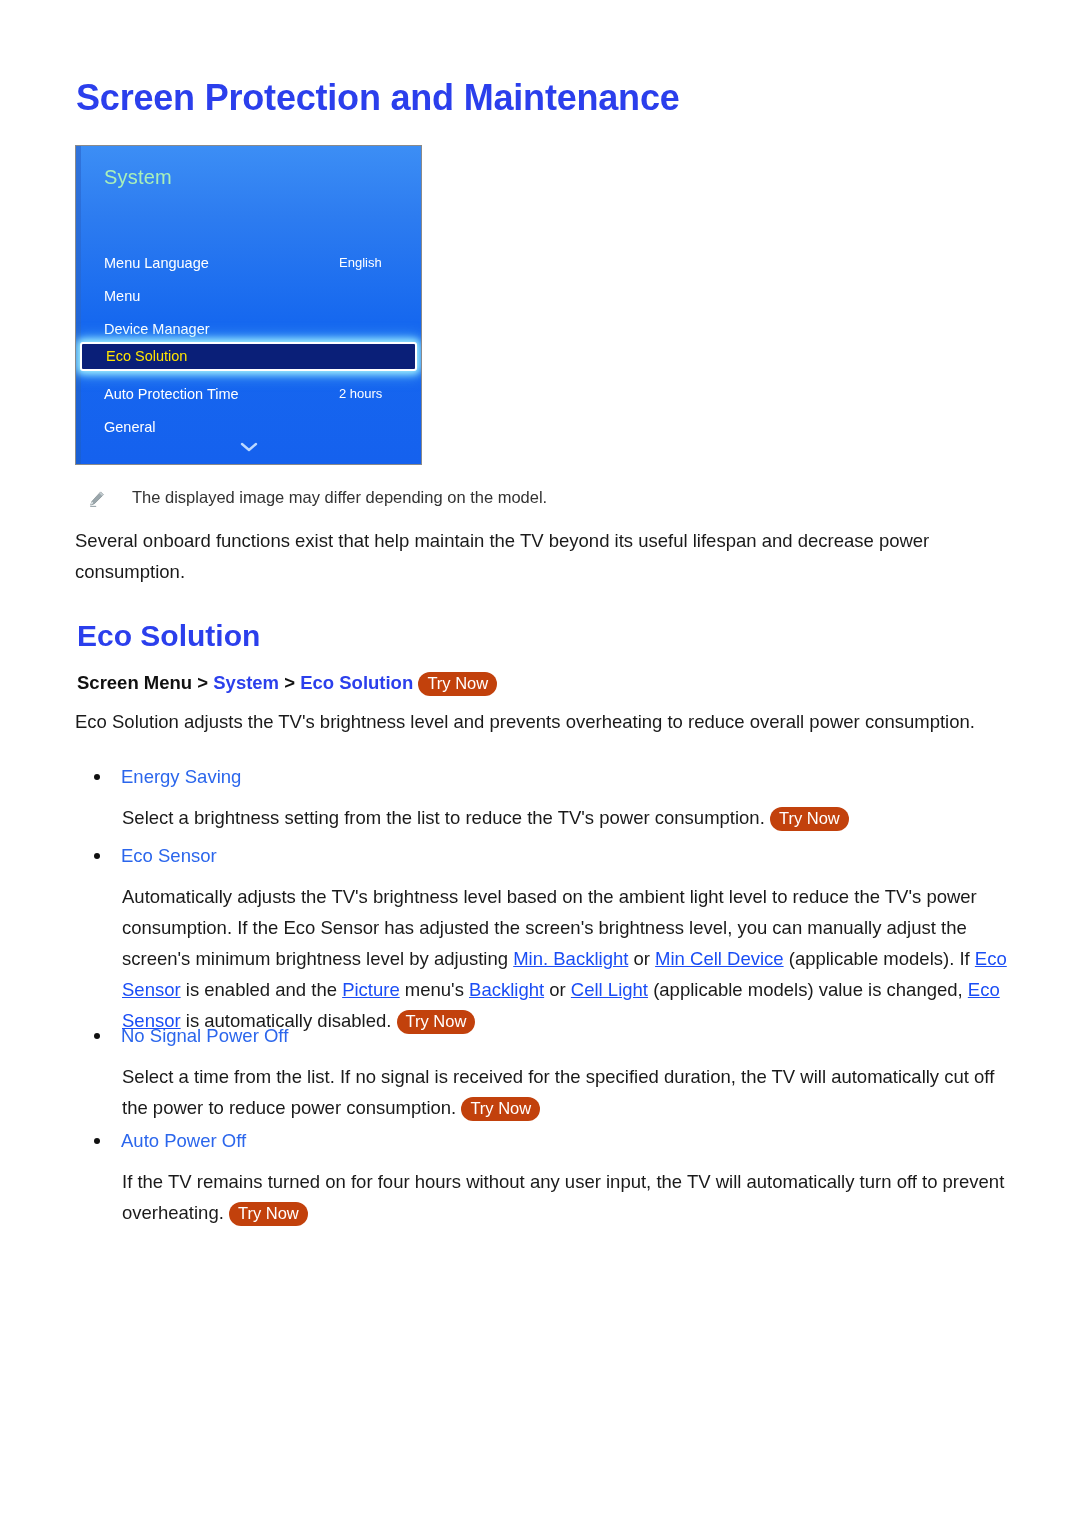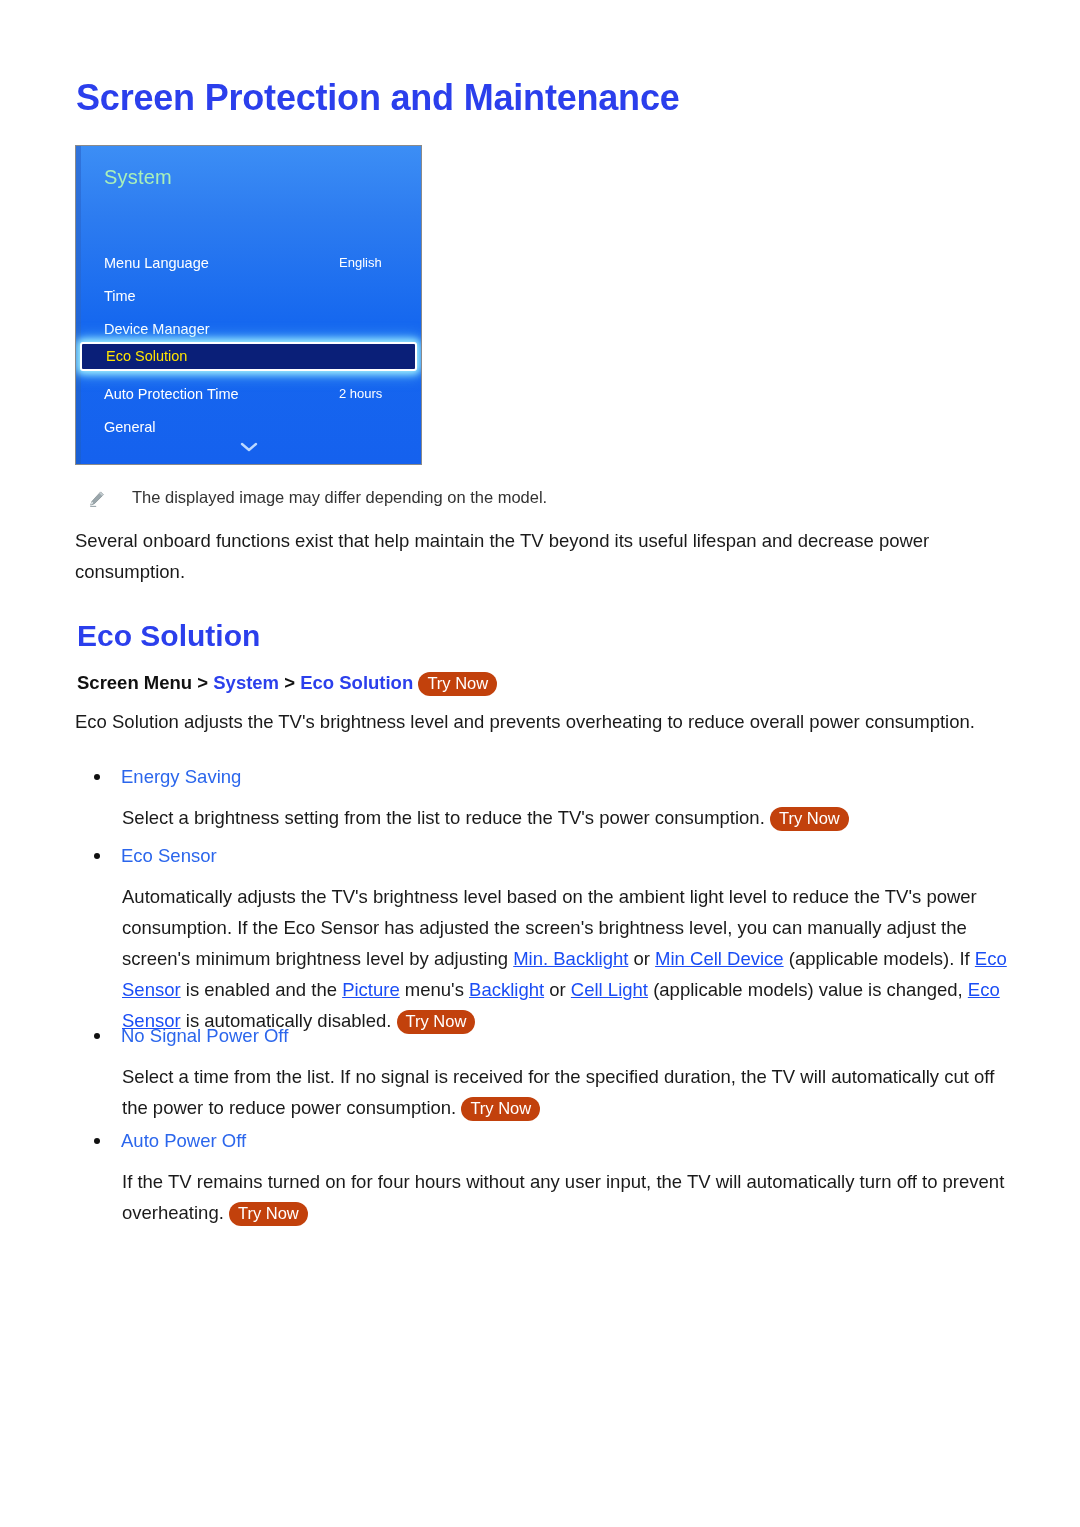--- a/index.html
+++ b/index.html
@@ -214,21 +214,21 @@
 
     <div class="tv-title">System</div>
 
 
     <div class="tv-row" style="top:106px">
       <span class="lbl">Menu Language</span>
       <span class="val">English</span>
     </div>
 
     <div class="tv-row" style="top:139px">
-      <span class="lbl">Time</span>
+      <span class="lbl">Menu</span>
       <span class="val"></span>
     </div>
 
     <div class="tv-row" style="top:172px">
       <span class="lbl">Device Manager</span>
       <span class="val"></span>
     </div>
 
     <div class="tv-row selected" style="top:196px">
       <span class="lbl">Eco Solution</span>

